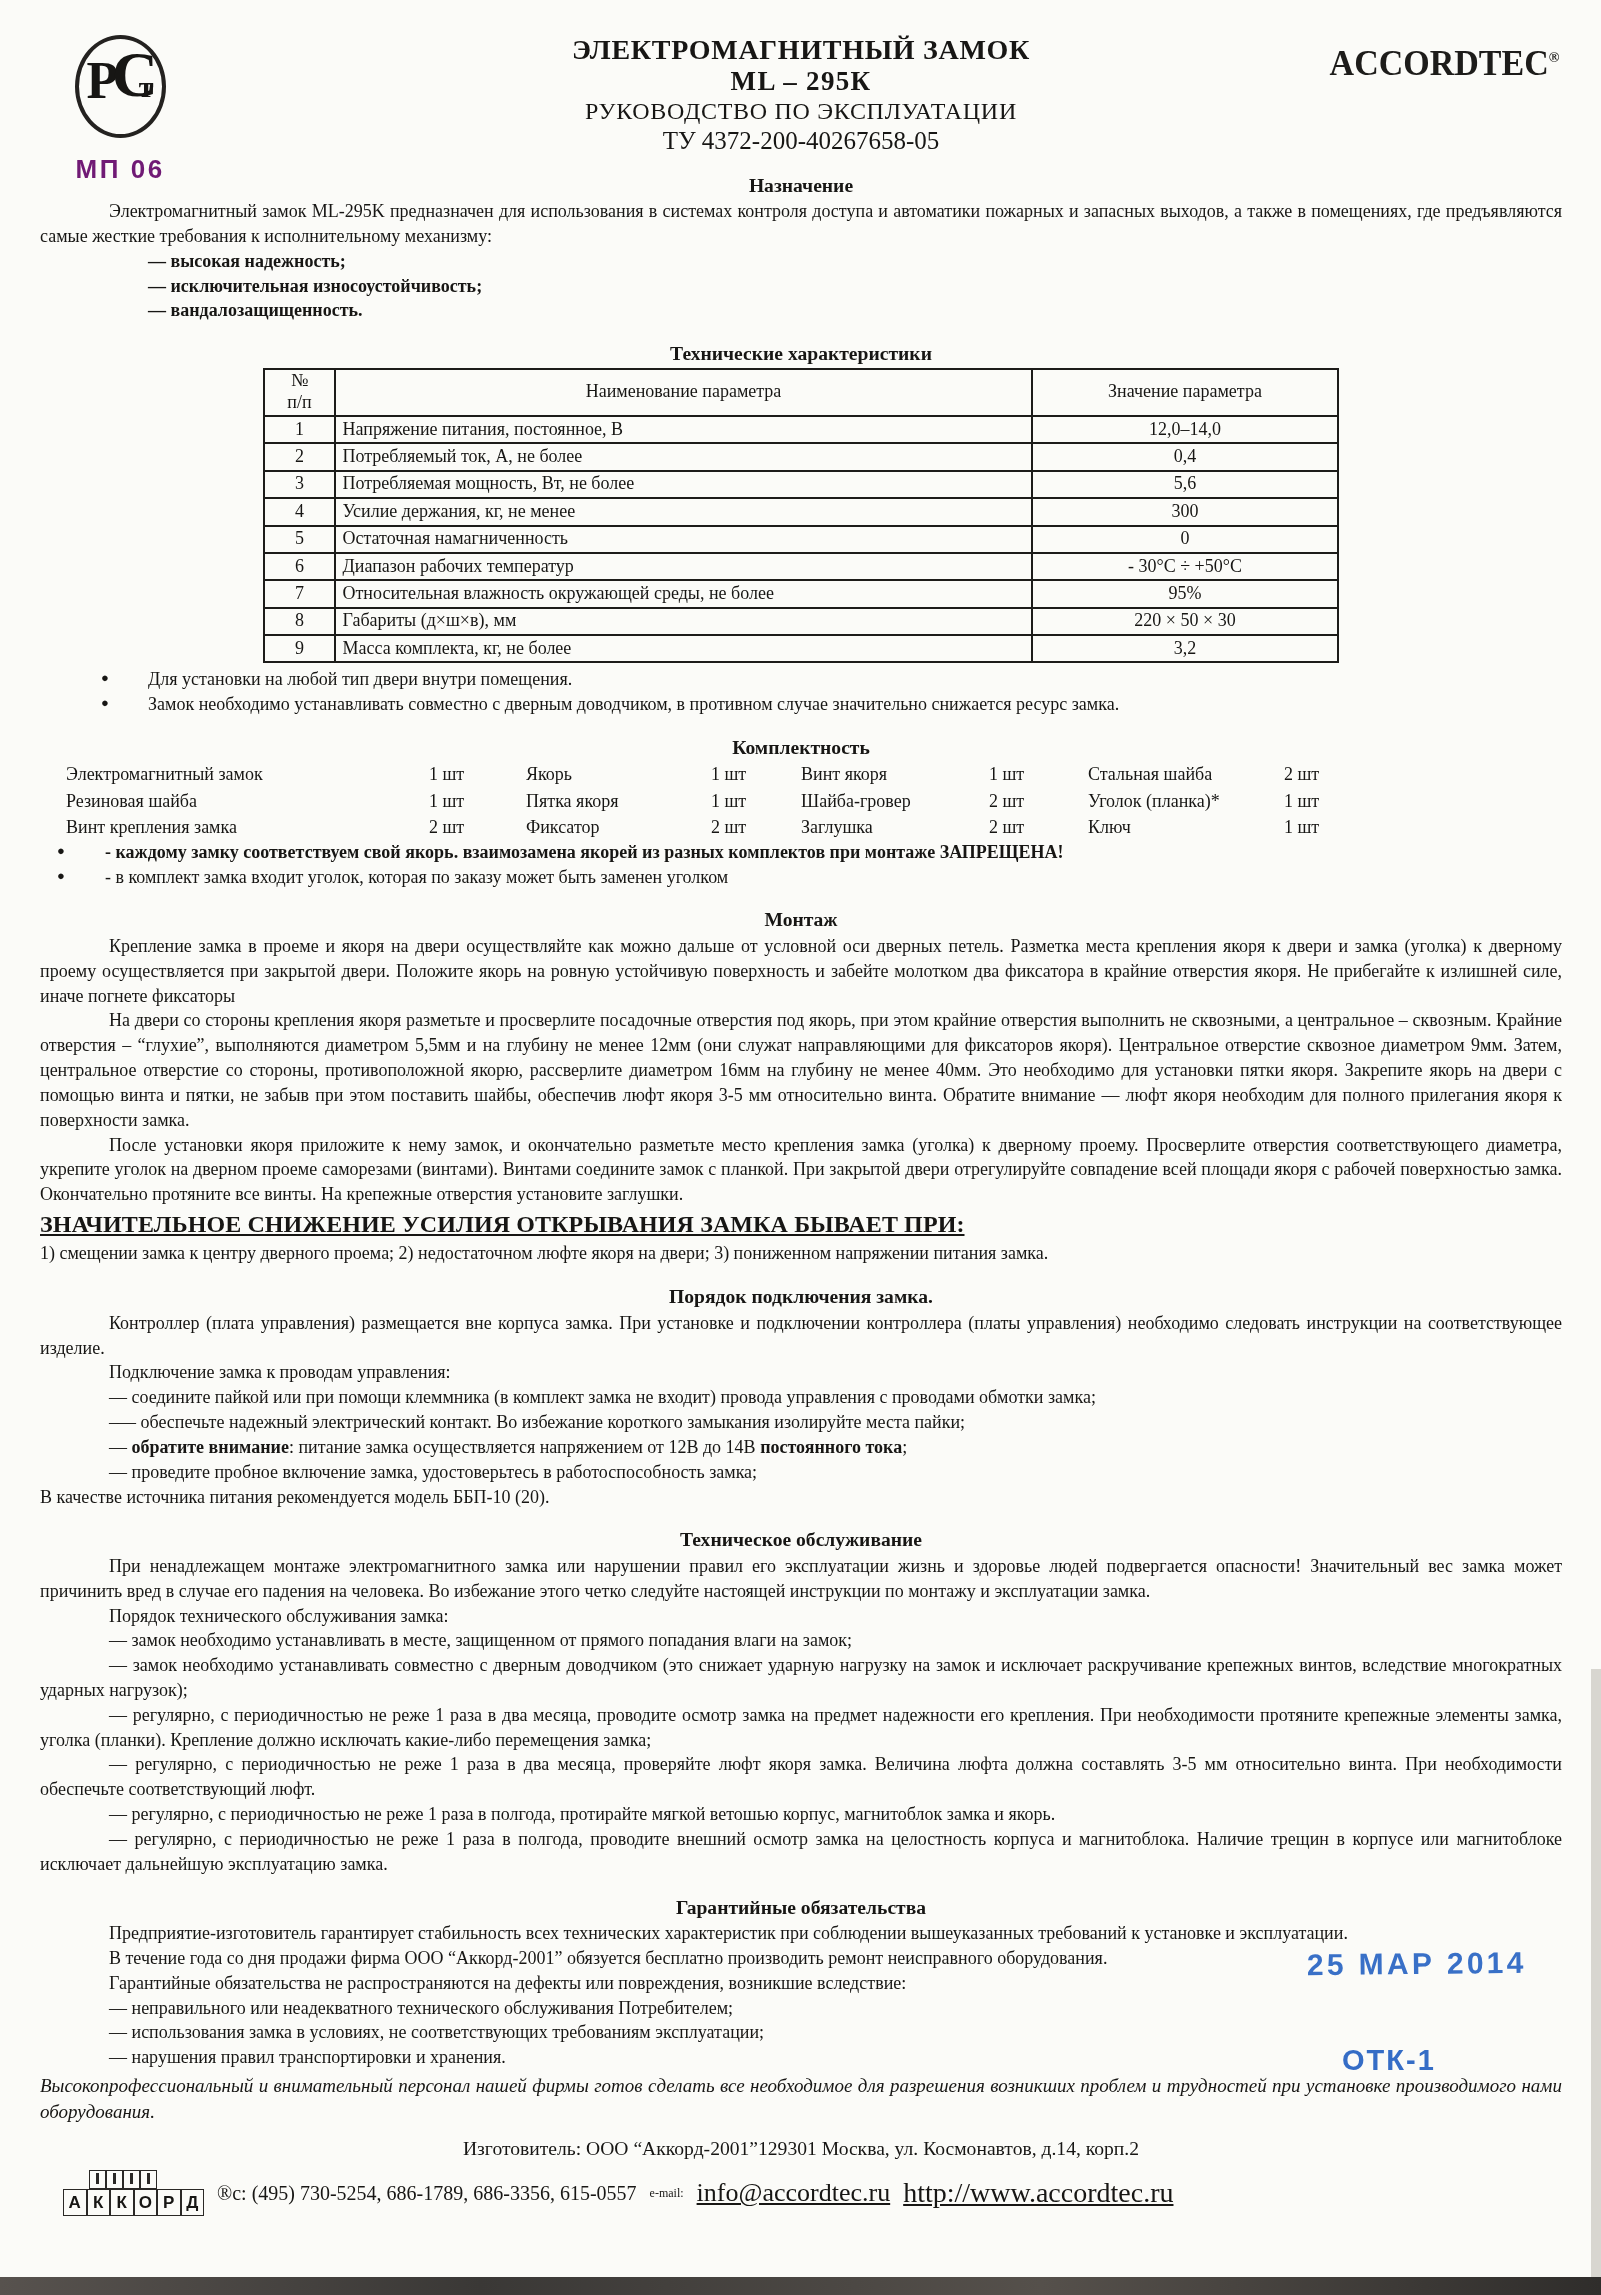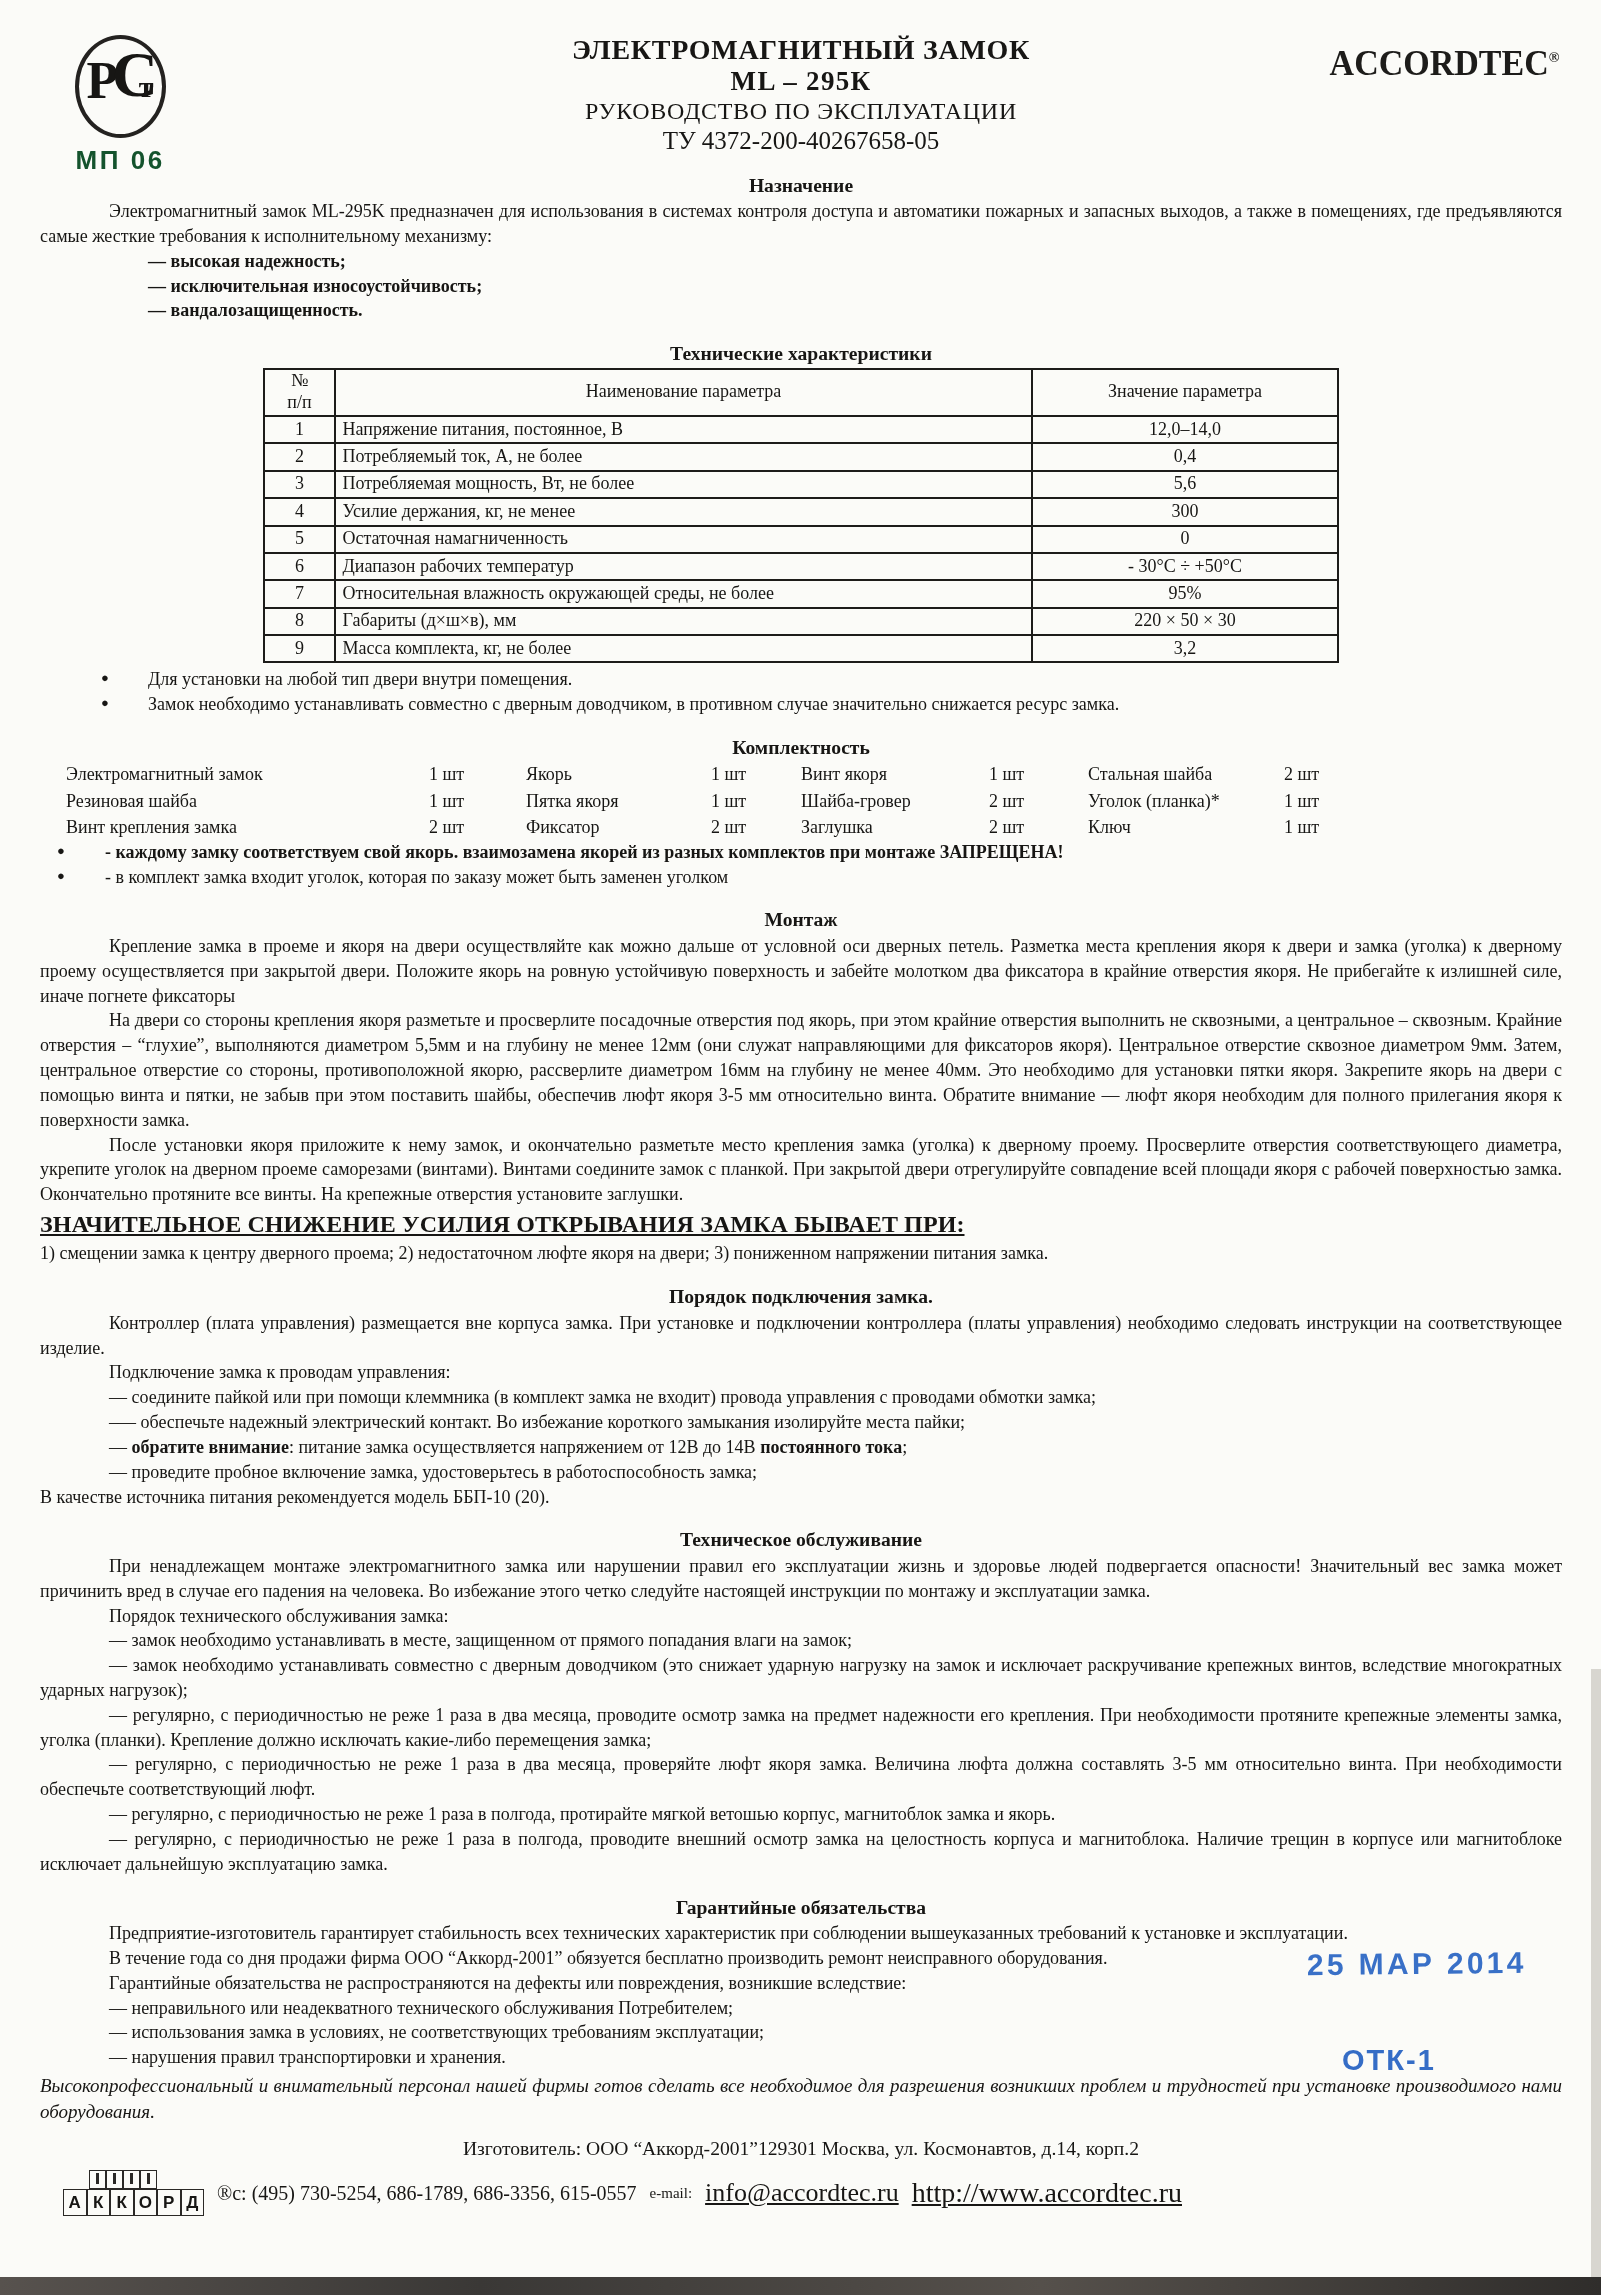--- a/index.html
+++ b/index.html
@@ -21,21 +21,21 @@
   .t4{font-size:25px;}
   .sec{font-size:19.6px;font-weight:bold;text-align:center;margin:19px 0 2px;line-height:1.2;}
 
   .rst{position:absolute;left:11.7px;top:1.3px;width:137px;text-align:center;}
   .rst-circle{position:relative;width:83px;height:95px;margin:0 auto;
     border:4.6px solid #242220;border-radius:50%;}
   .rst-p{position:absolute;left:7.8px;top:11.7px;font-size:52px;font-weight:bold;}
   .rst-c{position:absolute;left:33px;top:-1.3px;font-size:64px;font-weight:bold;}
   .rst-t{position:absolute;left:60px;top:31px;font-size:30px;font-weight:bold;}
   .mp{font-family:"Liberation Sans",sans-serif;font-weight:bold;font-size:26px;
-    letter-spacing:2.6px;margin-top:7px;color:#14532d;}
+    letter-spacing:2.6px;margin-top:16px;color:#701a75;}
 
   .brand{position:absolute;right:2.6px;top:9px;font-size:34px;font-weight:bold;
     letter-spacing:0px;color:#1d1c1a;transform:scaleY(1.05);}
   .brand .reg{font-size:14.3px;vertical-align:super;}
 
   
   table.tech{border-collapse:collapse;margin:2px auto 3.9px;}
   .tech td,.tech th{border:2px solid #1d1c1a;font-size:18px;font-weight:normal;
     padding:0.7px 6.5px;line-height:1.22;}
   .tech th{text-align:center;}
@@ -76,21 +76,21 @@
   .mfr{text-align:center;font-size:19.6px;}
   .contact-row{display:flex;align-items:center;gap:13px;padding-left:63px;margin-top:10.4px;}
   .akkord{flex:0 0 auto;}
   .ak-top{display:grid;grid-template-columns:repeat(4,17px);width:68px;margin-left:26px;}
   .ak-top span{height:17px;border:1.3px solid #2a2826;position:relative;}
   .ak-top span::before{content:"";position:absolute;left:5.9px;top:2px;width:3.3px;height:10.4px;background:#2a2826;}
   .ak-bottom{display:grid;grid-template-columns:repeat(6,23.5px);}
   .ak-bottom span{height:25px;border:1.3px solid #2a2826;text-align:center;
     font-family:"Liberation Sans",sans-serif;font-weight:bold;font-size:17px;line-height:25px;}
   .phones{font-size:20px;white-space:nowrap;text-align:center;}
-  .email-label{font-size:15px;}
+  .email-label{font-size:12px;}
   .email{font-size:26px;text-decoration:underline;white-space:nowrap;}
   .site{font-size:28px;text-decoration:underline;white-space:nowrap;}
 
   
   .scan-bottom{position:absolute;left:0;right:0;bottom:0;height:17.6px;
     background:linear-gradient(to right,#57524e,#3a3836 30%,#55504b 65%,#2f2d2b);}
   .scan-right{position:absolute;right:0;top:1669px;bottom:17.6px;width:11px;background:#d8d6d0;}
 </style>
 </head>
 <body>

